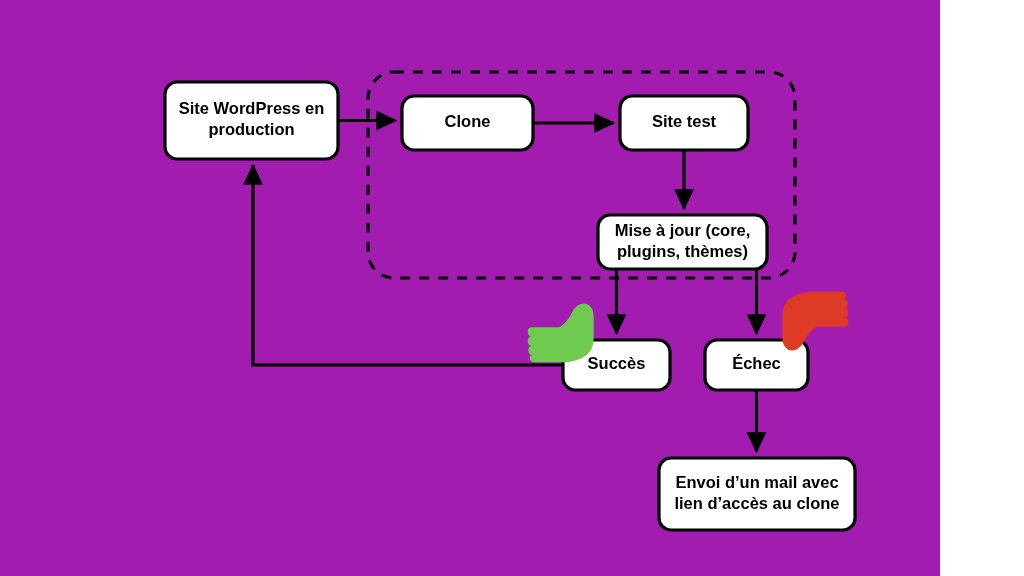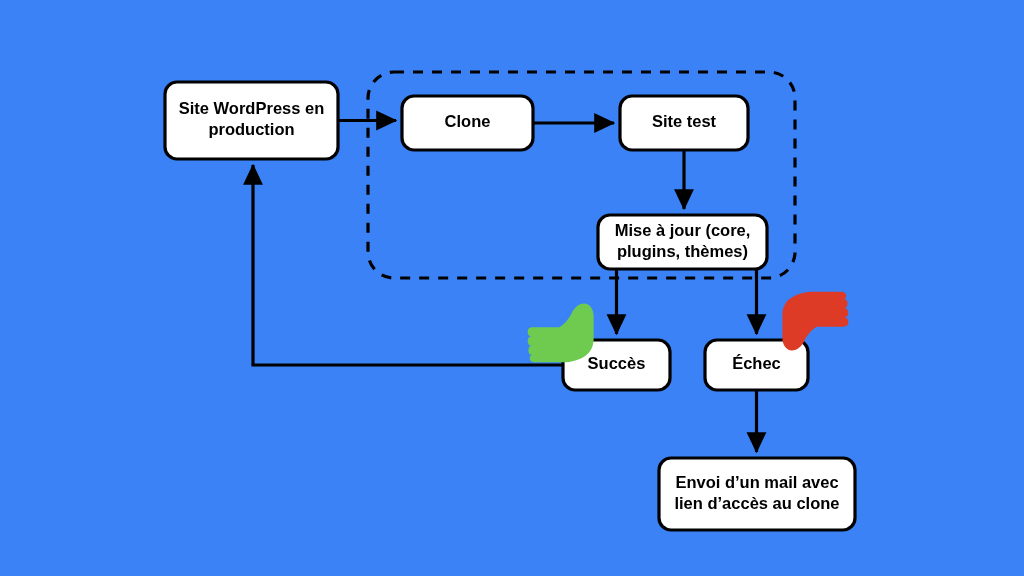--- a/index.html
+++ b/index.html
@@ -8,23 +8,23 @@
     background: #ffffff;
   }
   body {
     width: 1024px;
     height: 576px;
     overflow: hidden;
     font-family: "Liberation Sans", sans-serif;
   }
   #diagram-root {
     position: relative;
-    width: 1024px;
+    width: 940px;
     height: 576px;
-    background: #3b82f6;
+    background: #a21caf;
   }
   svg#flow {
     position: absolute;
     top: 0;
     left: 0;
     width: 1024px;
     height: 576px;
   }
   .node-rect {
     fill: #ffffff;

